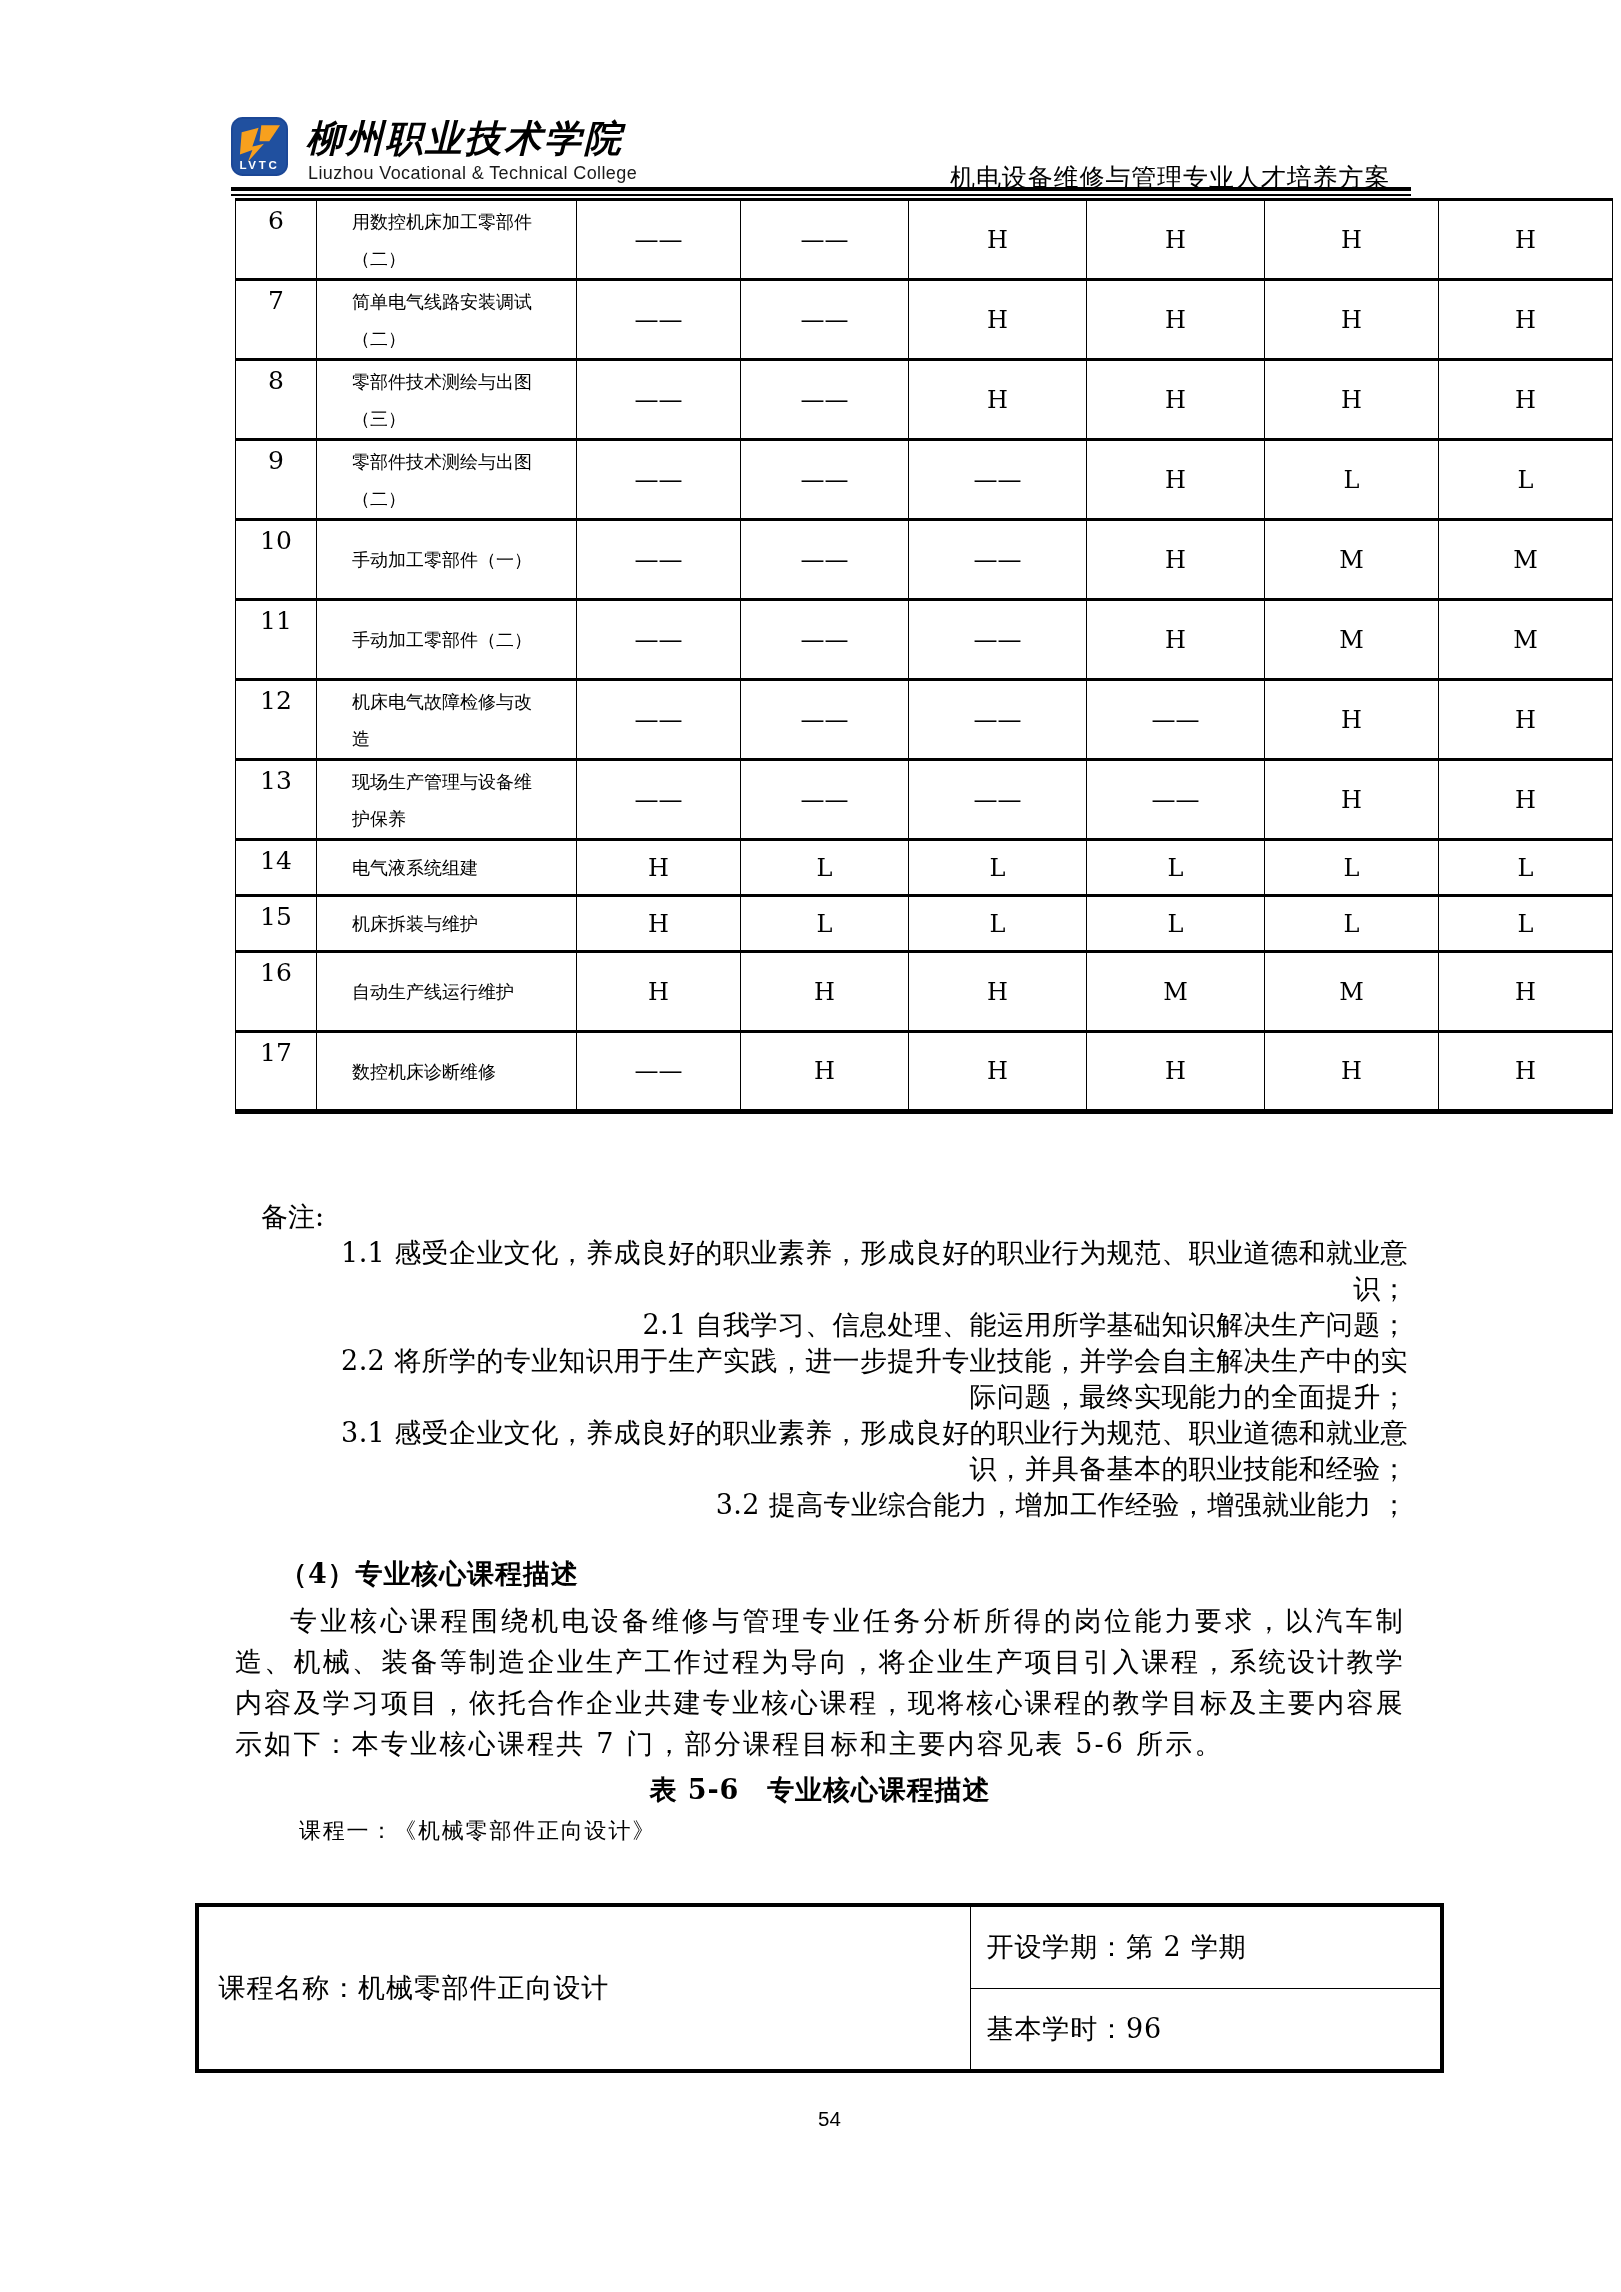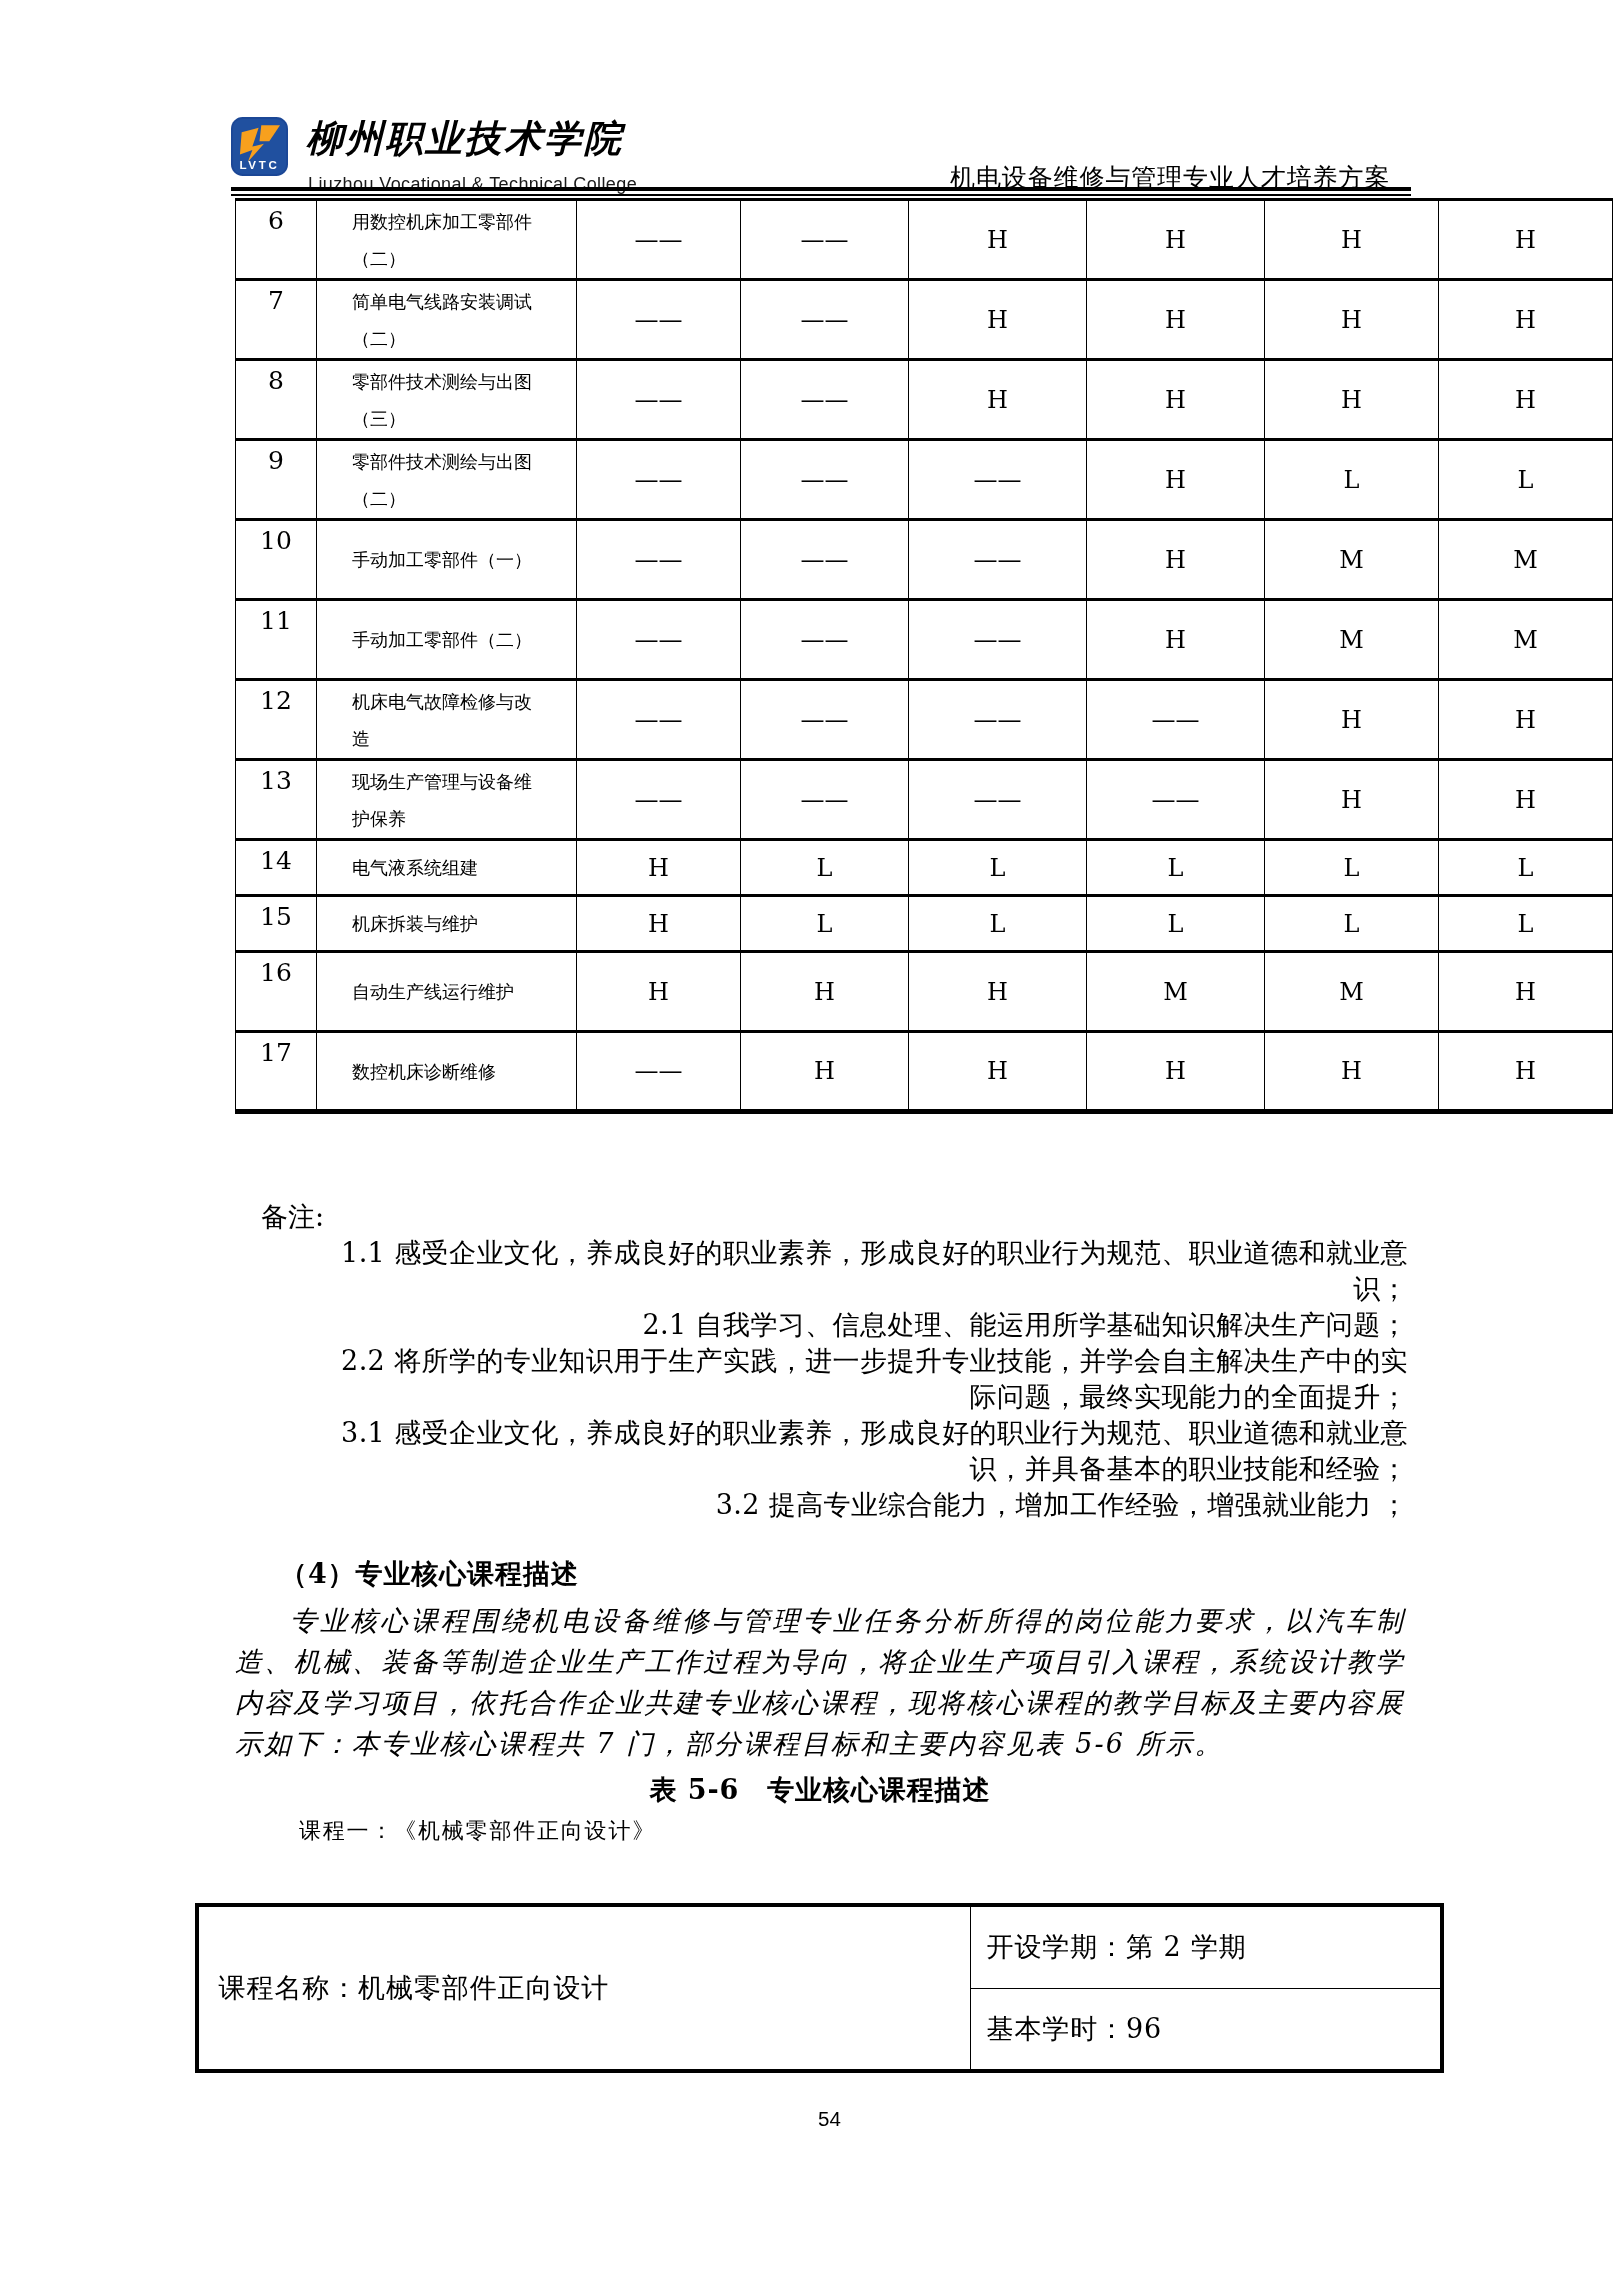--- a/index.html
+++ b/index.html
@@ -12,21 +12,21 @@
     overflow:hidden;
   }
   
   .logo-svg{position:absolute;left:231px;top:117px;}
   .college-cn{
     position:absolute;left:306px;top:114px;
     font-size:37px;font-weight:bold;font-style:italic;
     letter-spacing:2.7px;white-space:nowrap;
   }
   .college-en{
-    position:absolute;left:308px;top:174px;
+    position:absolute;left:308px;top:163px;
     font-family:"Liberation Sans","DejaVu Sans",sans-serif;
     font-size:18px;color:#1a1a1a;letter-spacing:0.4px;white-space:nowrap;
   }
   .doc-title{
     position:absolute;left:950px;top:161px;
     font-size:25px;letter-spacing:0.9px;white-space:nowrap;
   }
   .rule-thick{position:absolute;left:231px;top:187px;width:1180px;height:3.6px;background:#000;}
   .rule-thin{position:absolute;left:231px;top:194px;width:1180px;height:1.8px;background:#000;}
 
@@ -55,21 +55,21 @@
   .note-num{margin-right:9px;font-family:"DejaVu Serif","Liberation Serif",serif;}
 
   
   .section-heading{
     position:absolute;left:280px;top:1556px;
     font-size:27px;font-weight:bold;letter-spacing:0.9px;
   }
   .body-paragraph{
     position:absolute;left:235px;top:1600px;width:1170px;
     font-size:27px;line-height:41px;letter-spacing:2.2px;
-    text-align:justify;text-indent:55px;font-style:italic;
+    text-align:justify;text-indent:55px;
   }
   .table-caption{
     position:absolute;left:235px;top:1772px;width:1170px;
     text-align:center;font-size:27px;font-weight:bold;letter-spacing:0.9px;
   }
   .course-heading{
     position:absolute;left:299px;top:1816px;
     font-size:22px;letter-spacing:1.8px;
   }
 

